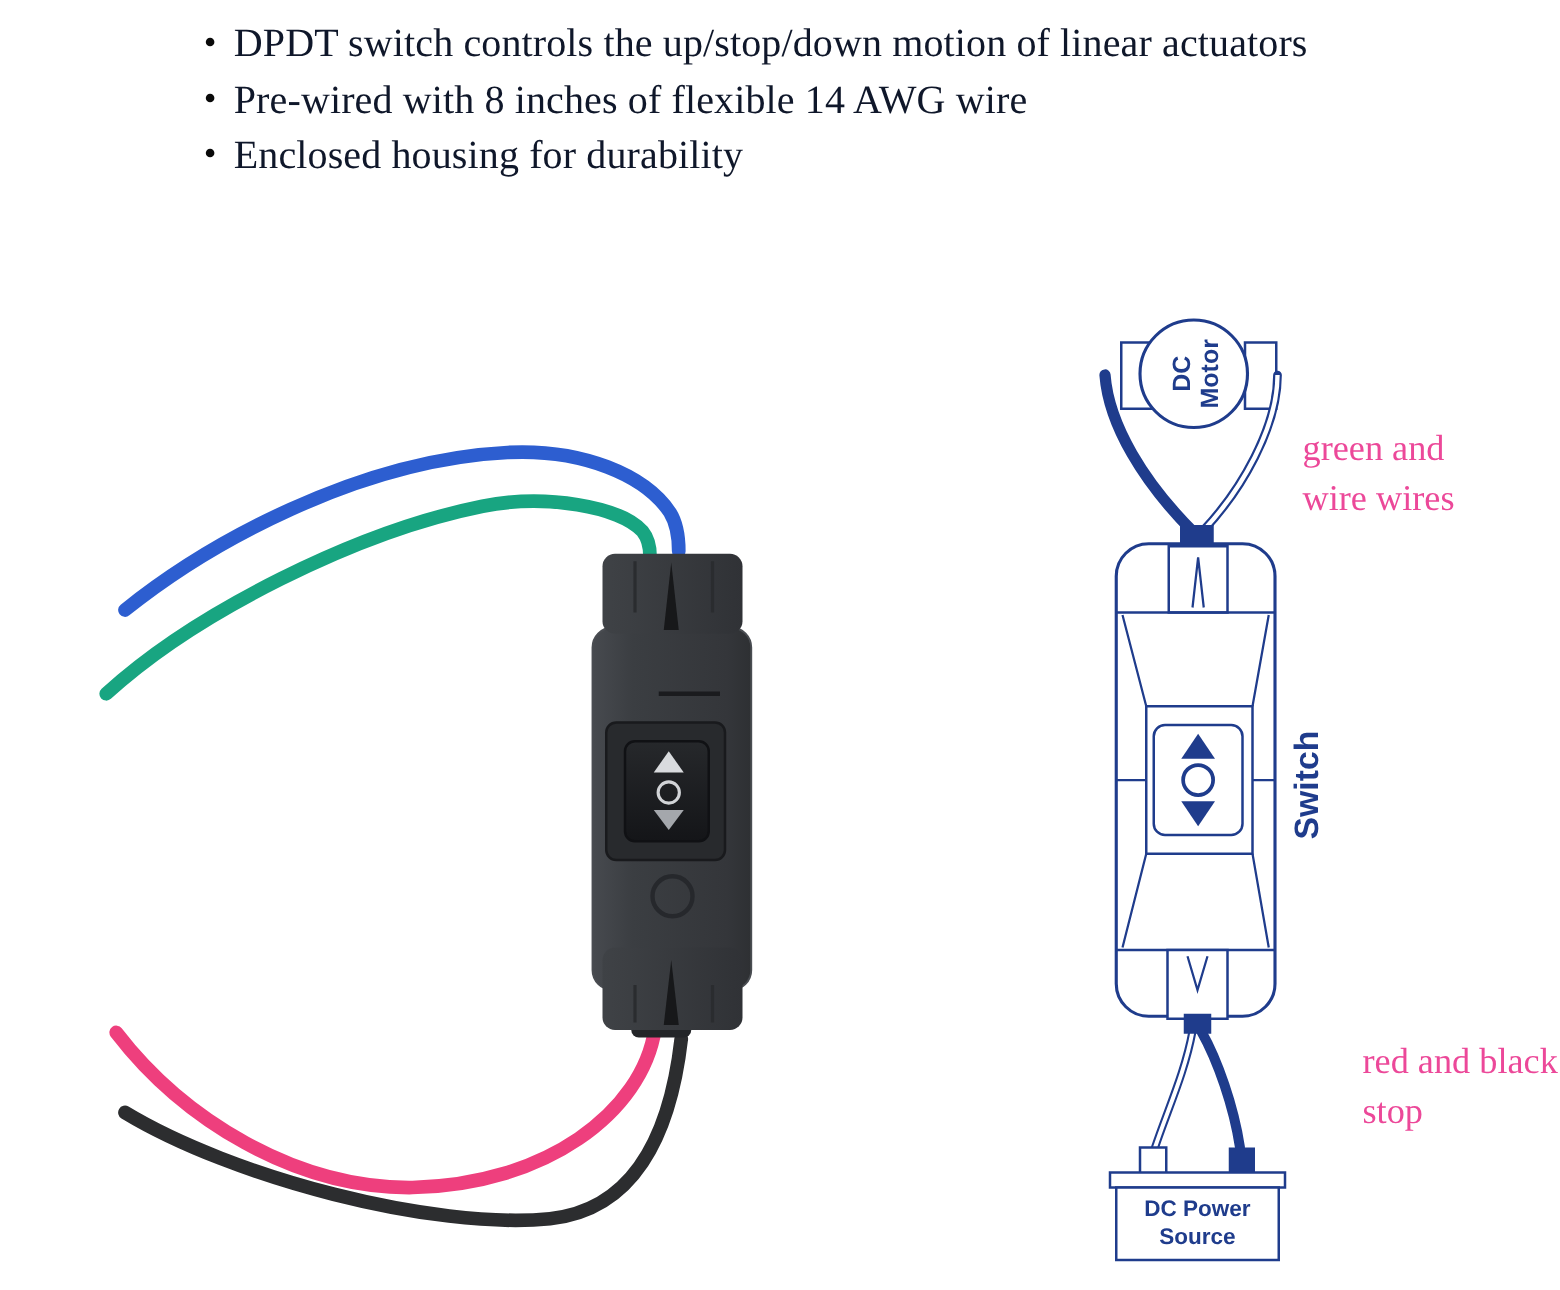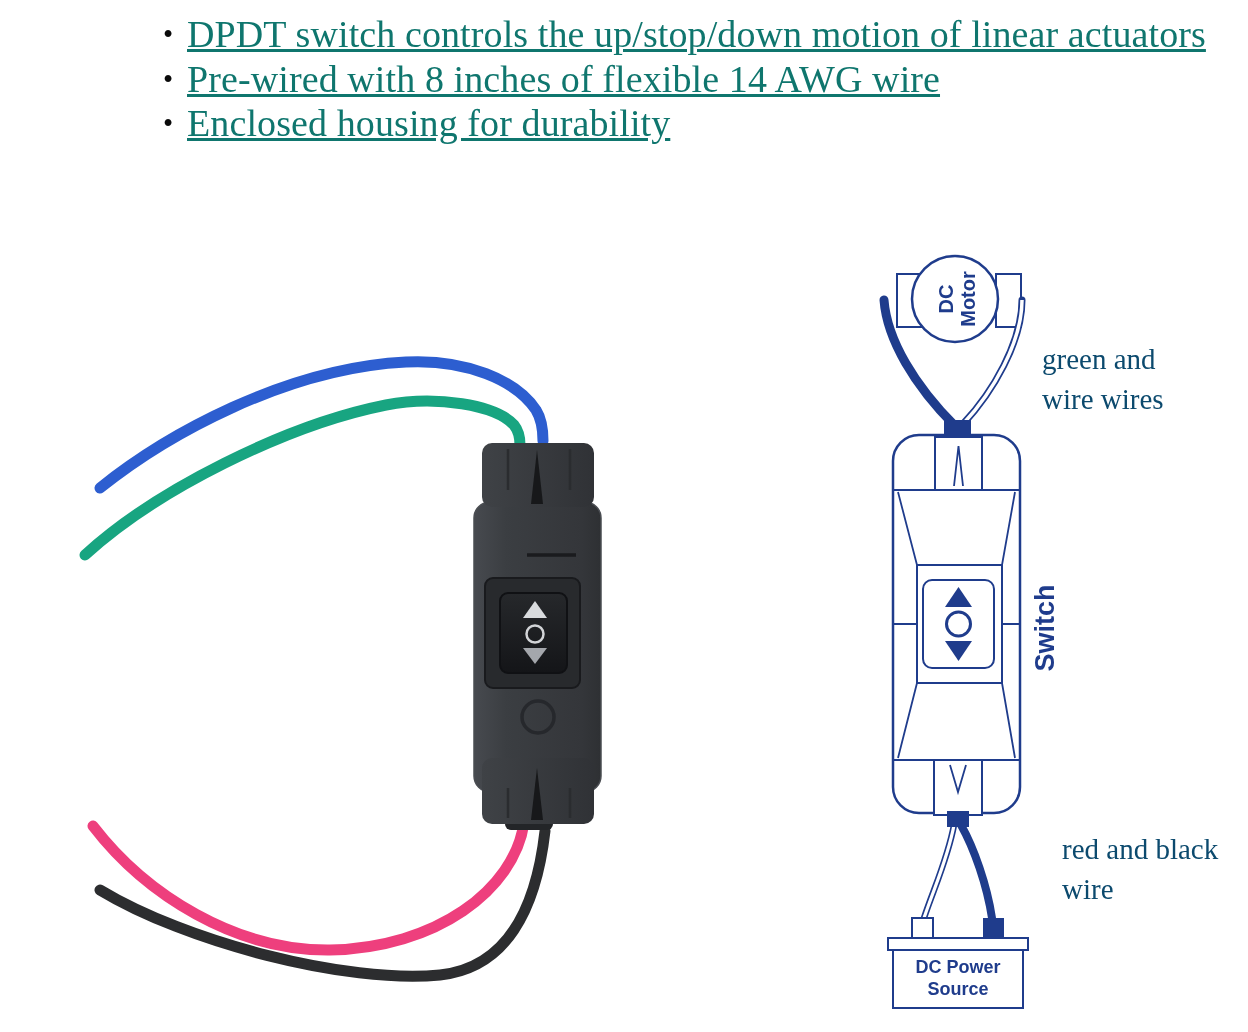--- a/index.html
+++ b/index.html
@@ -3,34 +3,34 @@
 <meta charset="utf-8">
 <style>
   html,body{margin:0;padding:0;}
   body{
     width:1248px;height:1032px;position:relative;overflow:hidden;
     background:#ffffff;font-family:"Liberation Serif", serif;
   }
   
   .features{position:absolute;left:161px;top:12px;width:1060px;}
   .feature{
-    position:relative;padding-left:26px;font-size:38px;line-height:44.5px;
-    color:#0f766e;letter-spacing:.1px;white-space:nowrap;text-decoration:underline;
+    position:relative;padding-left:26px;font-size:32px;line-height:44.5px;
+    color:#0f172a;letter-spacing:.1px;white-space:nowrap;
   }
   .feature::before{
     content:"\2022";position:absolute;left:2px;top:0;
     font-size:29px;color:#0a0a0a;
   }
   
   .photo-svg{position:absolute;left:36px;top:350px;}
   .diagram-svg{position:absolute;left:855px;top:240px;}
   
-  .note{position:absolute;font-size:29px;line-height:40px;color:#0c4a6e;}
+  .note{position:absolute;font-size:29px;line-height:40px;color:#ec4899;}
   .note-top{left:1042px;top:339px;}
-  .note-bottom{left:1062px;top:829px;}
+  .note-bottom{left:1090px;top:829px;}
   
   .nv{stroke:#1f3c8c;fill:none;}
   .nvf{fill:#1f3c8c;stroke:none;}
   .nvw{stroke:#1f3c8c;fill:#ffffff;}
   .dtext{
     font-family:"Liberation Sans", sans-serif;font-weight:700;fill:#1f3c8c;
   }
 </style>
 </head>
 <body>
@@ -141,14 +141,14 @@
     <text x="103" y="755" text-anchor="middle" class="dtext" font-size="18">Source</text>
   </g>
 </svg>
 
 <div class="note note-top">
   <div>green and</div>
   <div>wire wires</div>
 </div>
 <div class="note note-bottom">
   <div>red and black</div>
-  <div>wire</div>
+  <div>stop</div>
 </div>
 
 </body></html>

